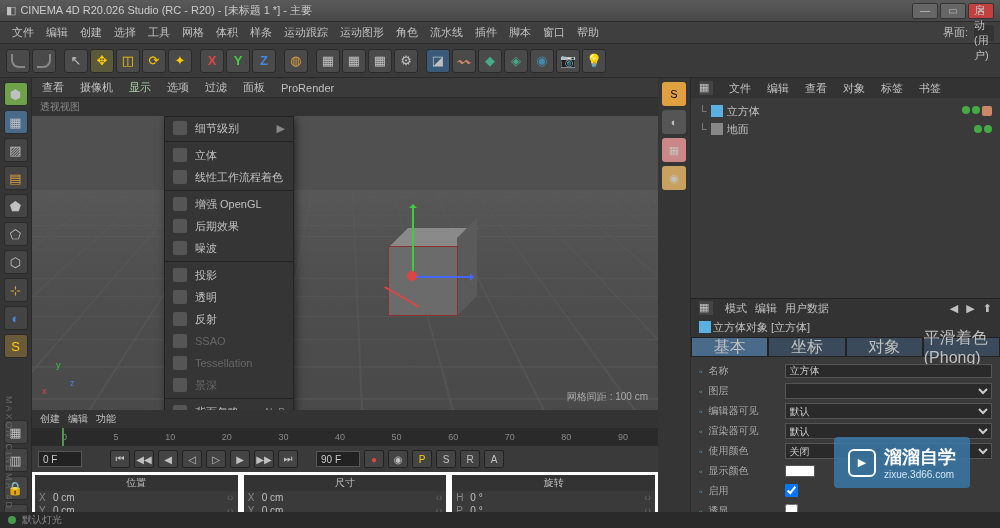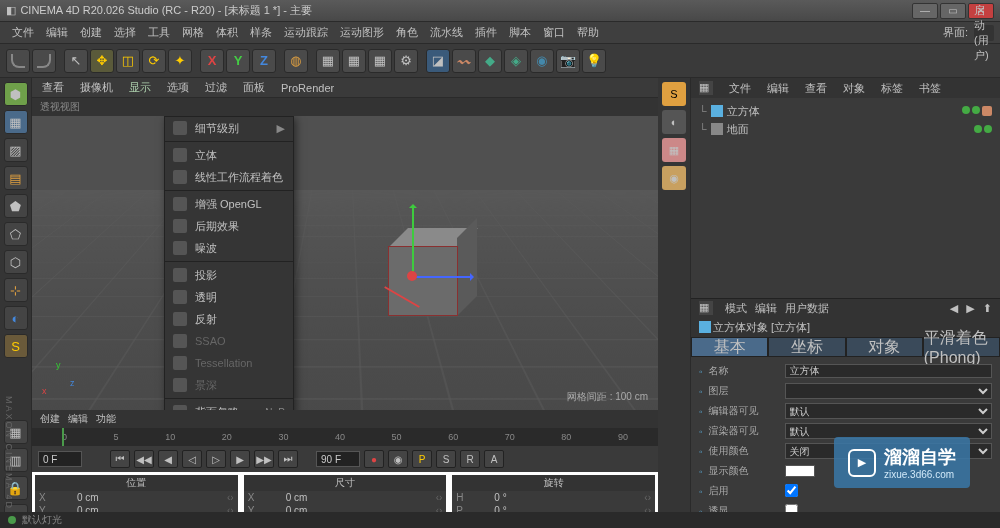--- a/index.html
+++ b/index.html
@@ -106,21 +106,21 @@
 .timeline .marker { position: absolute; left: 30px; top: 0; width: 2px; height: 100%; background: #4a9a4a; }
 .timeline .ticks { flex:1; display:flex; justify-content:space-between; }
 .controls-row { height: 26px; display: flex; align-items: center; padding: 0 6px; gap: 4px; }
 .controls-row .fld { width: 44px; height: 16px; background: #222; border: 1px solid #555; color: #ccc; font-size: 10px; padding: 0 4px; }
 .controls-row .pbtn { width: 20px; height: 18px; background: #444; border: 1px solid #222; border-radius: 2px; cursor: pointer; display:flex; align-items:center; justify-content:center; font-size:10px; }
 .coords { height: 56px; display: flex; }
 .coords .cbox { flex: 1; border: 3px solid #ffffff; }
 .coords .chead { height: 16px; background: #333; display: flex; align-items: center; justify-content: center; font-size: 10px; }
 .coords .crow { height: 13px; display: flex; align-items: center; font-size: 10px; padding: 0 4px; }
 .coords .crow .cl { width: 14px; color: #888; }
-.coords .crow .cv { flex: 1; margin-left: 24px; }
+.coords .crow .cv { flex: 1; }
 .bottom-tabs { height: 18px; display: flex; align-items: center; gap: 8px; padding: 0 8px; background: #333; font-size: 10px; }
 
 
 .watermark { position: absolute; right: 30px; bottom: 40px; z-index: 200; background: rgba(58,120,168,0.85); padding: 8px 14px; border-radius: 4px; display: flex; align-items: center; gap: 8px; }
 .watermark .play { width: 28px; height: 28px; border: 2px solid #fff; border-radius: 6px; display: flex; align-items: center; justify-content: center; color: #fff; }
 .watermark .txt { color: #fff; font-size: 18px; font-weight: bold; }
 .watermark .sub { color: #d0e8f8; font-size: 10px; }
 
 .statusbar { position:absolute; bottom:0; left:0; right:0; height:16px; background:#2a2a2a; color:#888; font-size:10px; padding:0 8px; display:flex; align-items:center; }
 .maxon { position:absolute; left:4px; bottom:18px; writing-mode:vertical-rl; font-size:9px; color:#666; letter-spacing:2px; }

